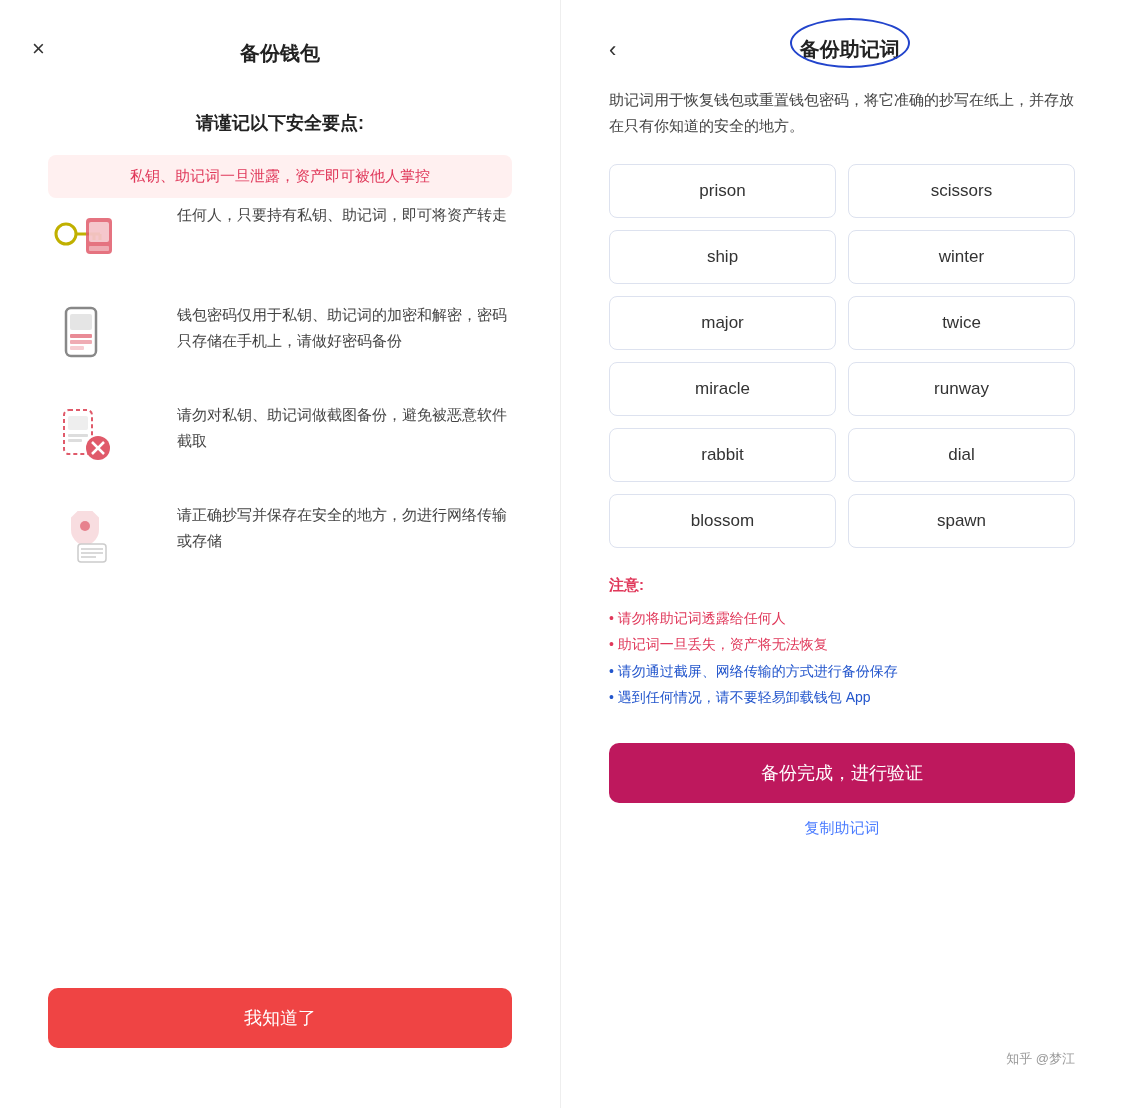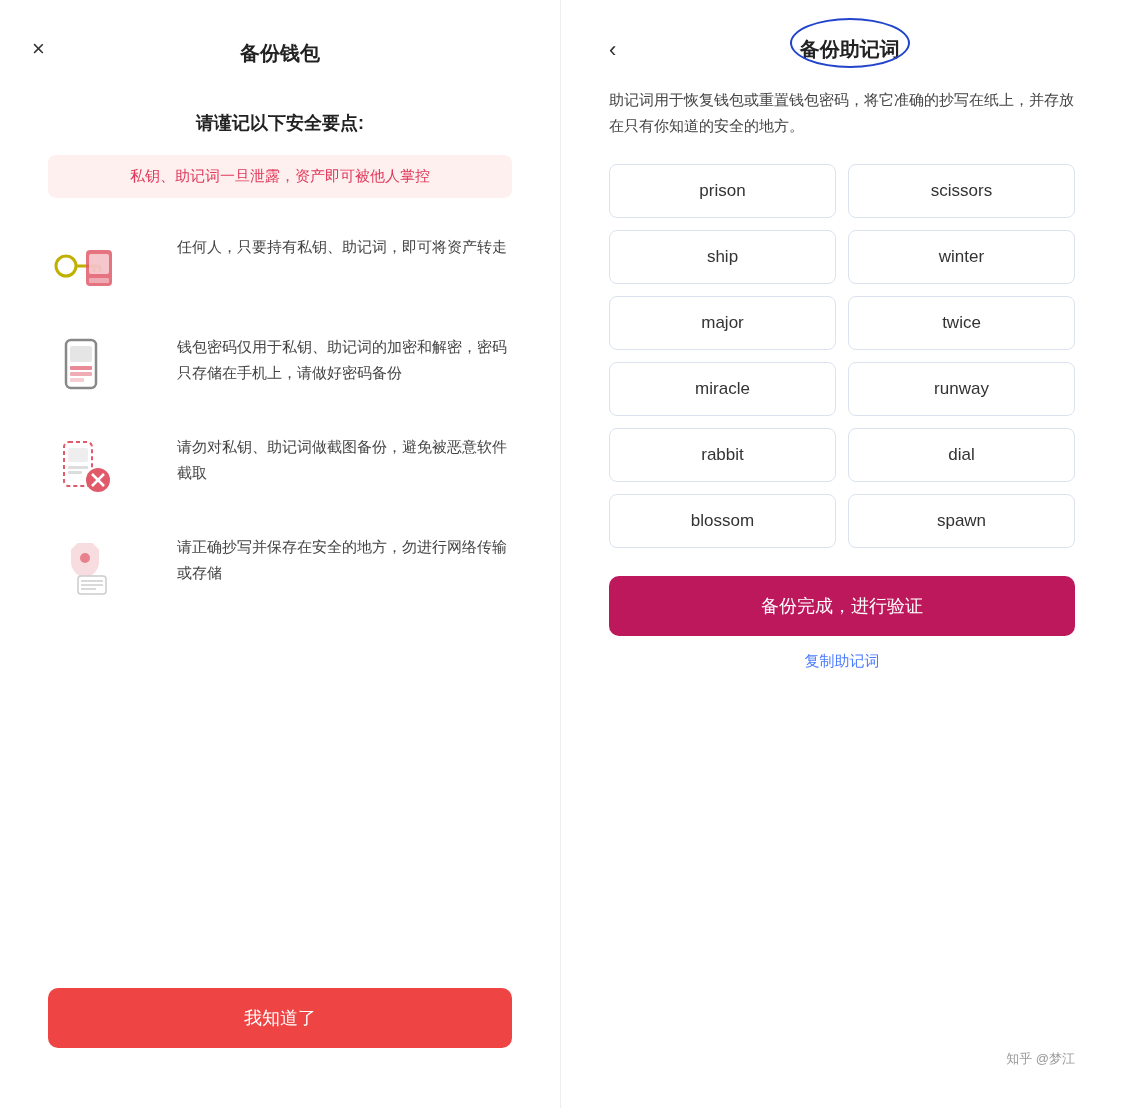--- a/index.html
+++ b/index.html
@@ -46,21 +46,20 @@
       margin-bottom: 20px;
       margin-top: 8px;
     }
     .warning-banner {
       background: #fff0f0;
       border-radius: 8px;
       padding: 12px 20px;
       text-align: center;
       color: #e0385a;
       font-size: 15px;
-      margin-bottom: 32px;
     }
     .feature-list {
       display: flex;
       flex-direction: column;
       gap: 28px;
       flex: 1;
     }
     .feature-item {
       display: flex;
       align-items: flex-start;
@@ -298,18 +297,26 @@
       <div class="mnemonic-cell">major</div>
       <div class="mnemonic-cell">twice</div>
       <div class="mnemonic-cell">miracle</div>
       <div class="mnemonic-cell">runway</div>
       <div class="mnemonic-cell">rabbit</div>
       <div class="mnemonic-cell">dial</div>
       <div class="mnemonic-cell">blossom</div>
       <div class="mnemonic-cell">spawn</div>
     </div>
 
+  <div class="notes-section">
+    <div class="notes-title">注意:</div>
+
+  <div class="note-item">• 请勿将助记词透露给任何人</div>
+      <div class="note-item">• 助记词一旦丢失，资产将无法恢复</div>
+      <div class="note-item blue">• 请勿通过截屏、网络传输的方式进行备份保存</div>
+      <div class="note-item blue">• 遇到任何情况，请不要轻易卸载钱包 App</div>
+    </div>
 
   <button class="verify-btn">备份完成，进行验证</button>
   <div class="copy-link">复制助记词</div>
 
   <div class="bottom-watermark" style="margin-top:auto; padding-top:16px;">知乎 @梦江</div>
 </div>
 
 </body></html>

